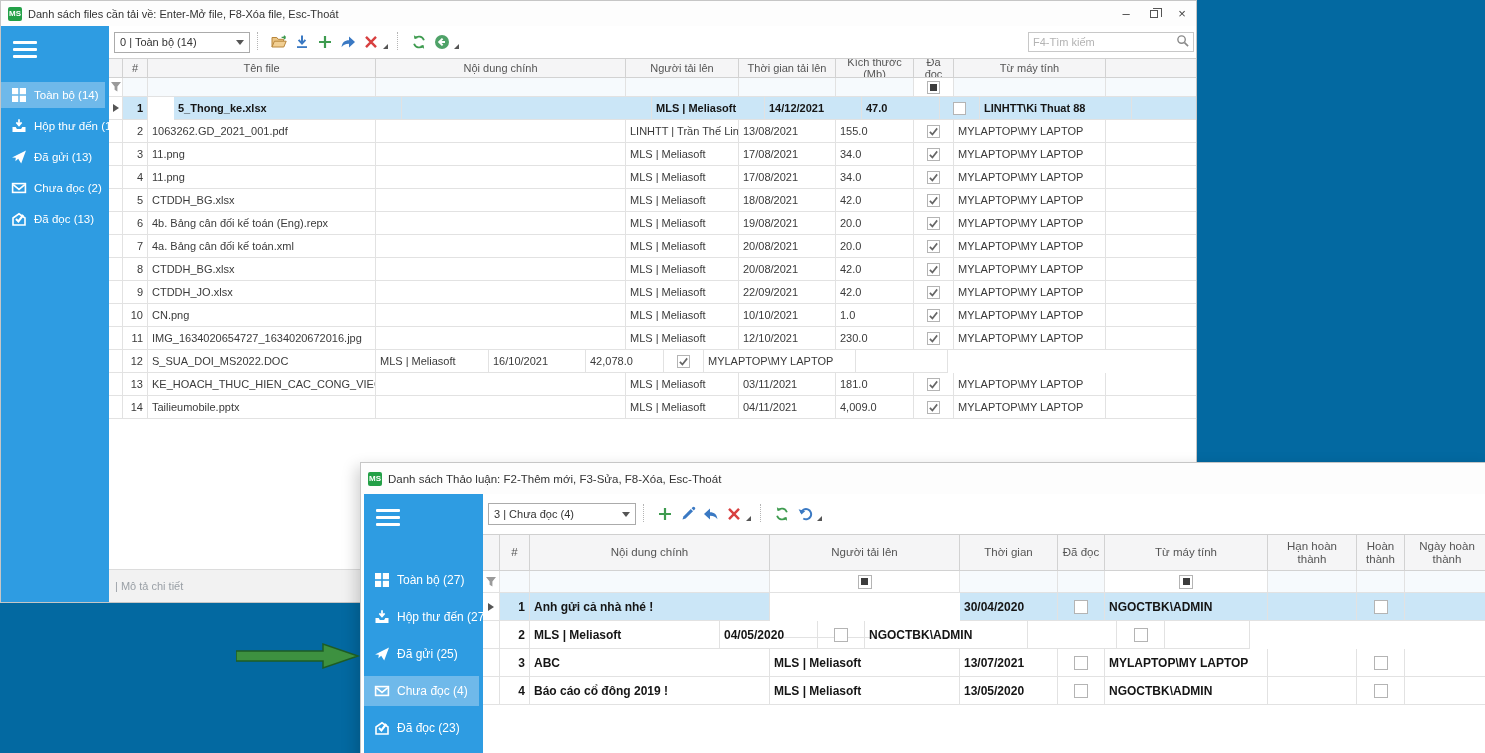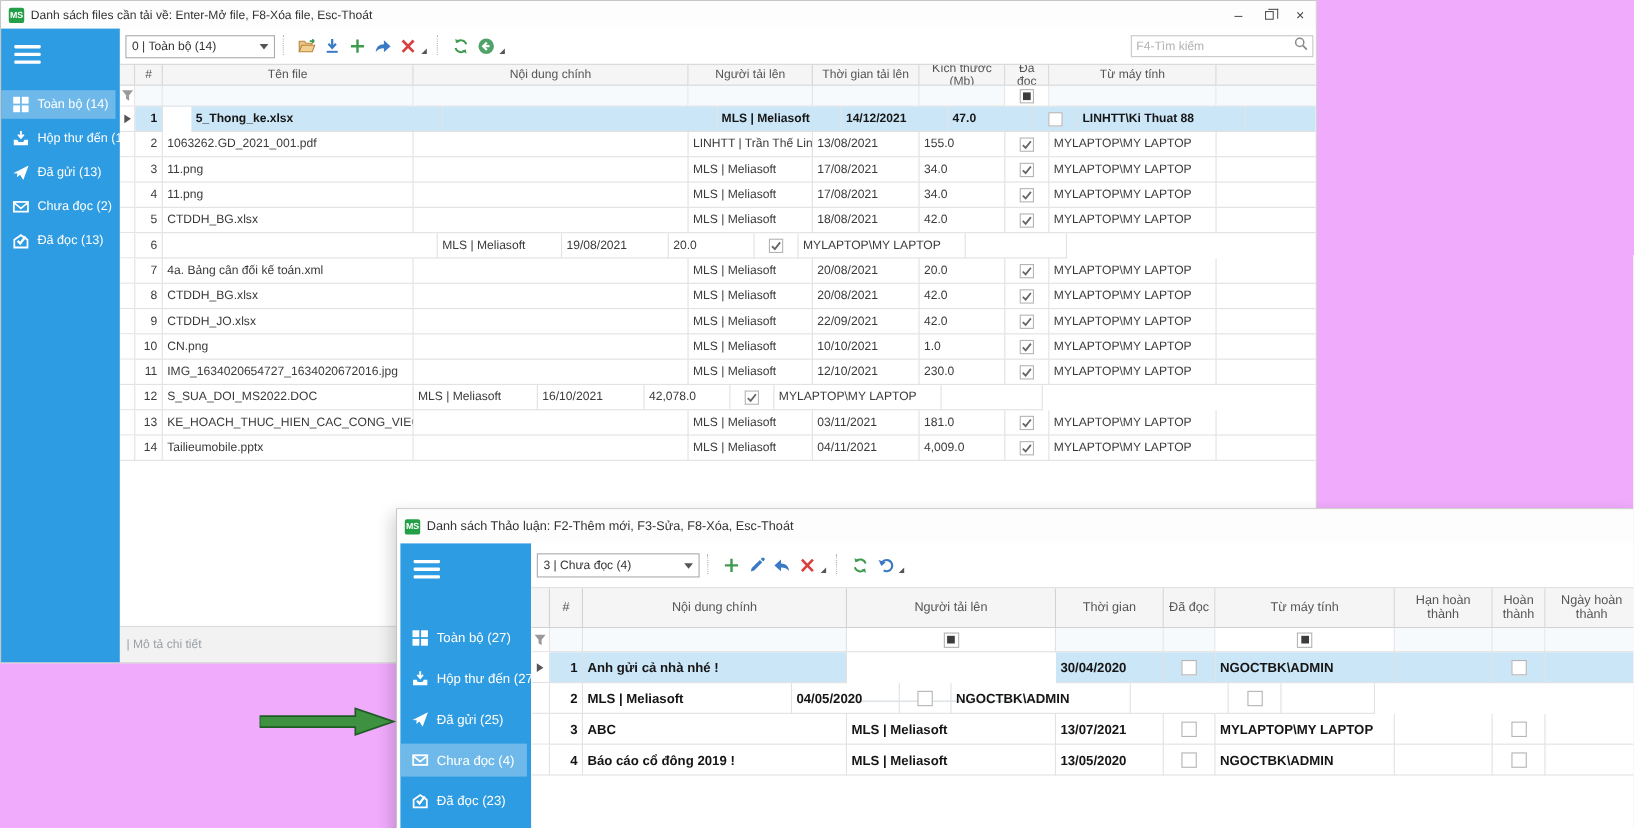--- a/index.html
+++ b/index.html
@@ -1,18 +1,18 @@
 <!DOCTYPE html>
 <html style="--side-blue: #2E9CE2; --side-sel: #6FB9EA; --row-sel: #CBE6F7;"><head>
 <meta charset="utf-8">
 <style>
   * { margin:0; padding:0; box-sizing:border-box; }
   html,body { background:#fff; }
   body { font-family:"Liberation Sans", sans-serif; }
-  .stage { position:relative; width:1485px; height:753px; overflow:hidden; background:#f0abfc; }
+  .stage { position:relative; width:1485px; height:753px; overflow:hidden; background:#0369a1; }
 
   
   .window { position:absolute; background:#fff; border:1px solid #c6c6c6; }
   .win1 { left:0; top:0; width:1197px; height:603px; z-index:1; }
   .win2 { left:360px; top:462px; width:1130px; height:300px; z-index:10;
           box-shadow:-4px 5px 14px rgba(0,0,0,.18); }
 
   .titlebar { height:25px; display:flex; align-items:center; gap:6px; padding-left:7px;
               background:#fdfdfd; font-size:11px; color:#333; }
   .win2 .titlebar { height:31px; font-size:11.5px; }
@@ -349,20 +349,21 @@
                     <path d="M2 6.4 L4.8 9.2 L10 2.6" fill="none" stroke="#666" stroke-width="1.8"></path>
                   </svg>
                 </span>
               </span>
               <span class="g-cell" style="width: 152px; flex: 0 0 152px;">MYLAPTOP\MY LAPTOP</span>
               <span class="g-cell" style="width: 92px; flex: 0 0 92px;"></span>
             </div>
             <div class="g-row g-data">
               <span class="g-ind" style="width: 14px; flex: 0 0 14px;"></span>
               <span class="g-cell num" style="width: 25px; flex: 0 0 25px;">6</span>
+              <span class="g-cell" style="width: 228px; flex: 0 0 228px;">4b. Bảng cân đối kế toán (Eng).repx</span>
               <span class="g-cell" style="width: 250px; flex: 0 0 250px;"></span>
               <span class="g-cell" style="width: 113px; flex: 0 0 113px;">MLS | Meliasoft</span>
               <span class="g-cell" style="width: 97px; flex: 0 0 97px;">19/08/2021</span>
               <span class="g-cell" style="width: 78px; flex: 0 0 78px;">20.0</span>
               <span class="g-cell center" style="width: 40px; flex: 0 0 40px;">
                 <span class="cbx">
                   <svg viewBox="0 0 12 12">
                     <path d="M2 6.4 L4.8 9.2 L10 2.6" fill="none" stroke="#666" stroke-width="1.8"></path>
                   </svg>
                 </span>

